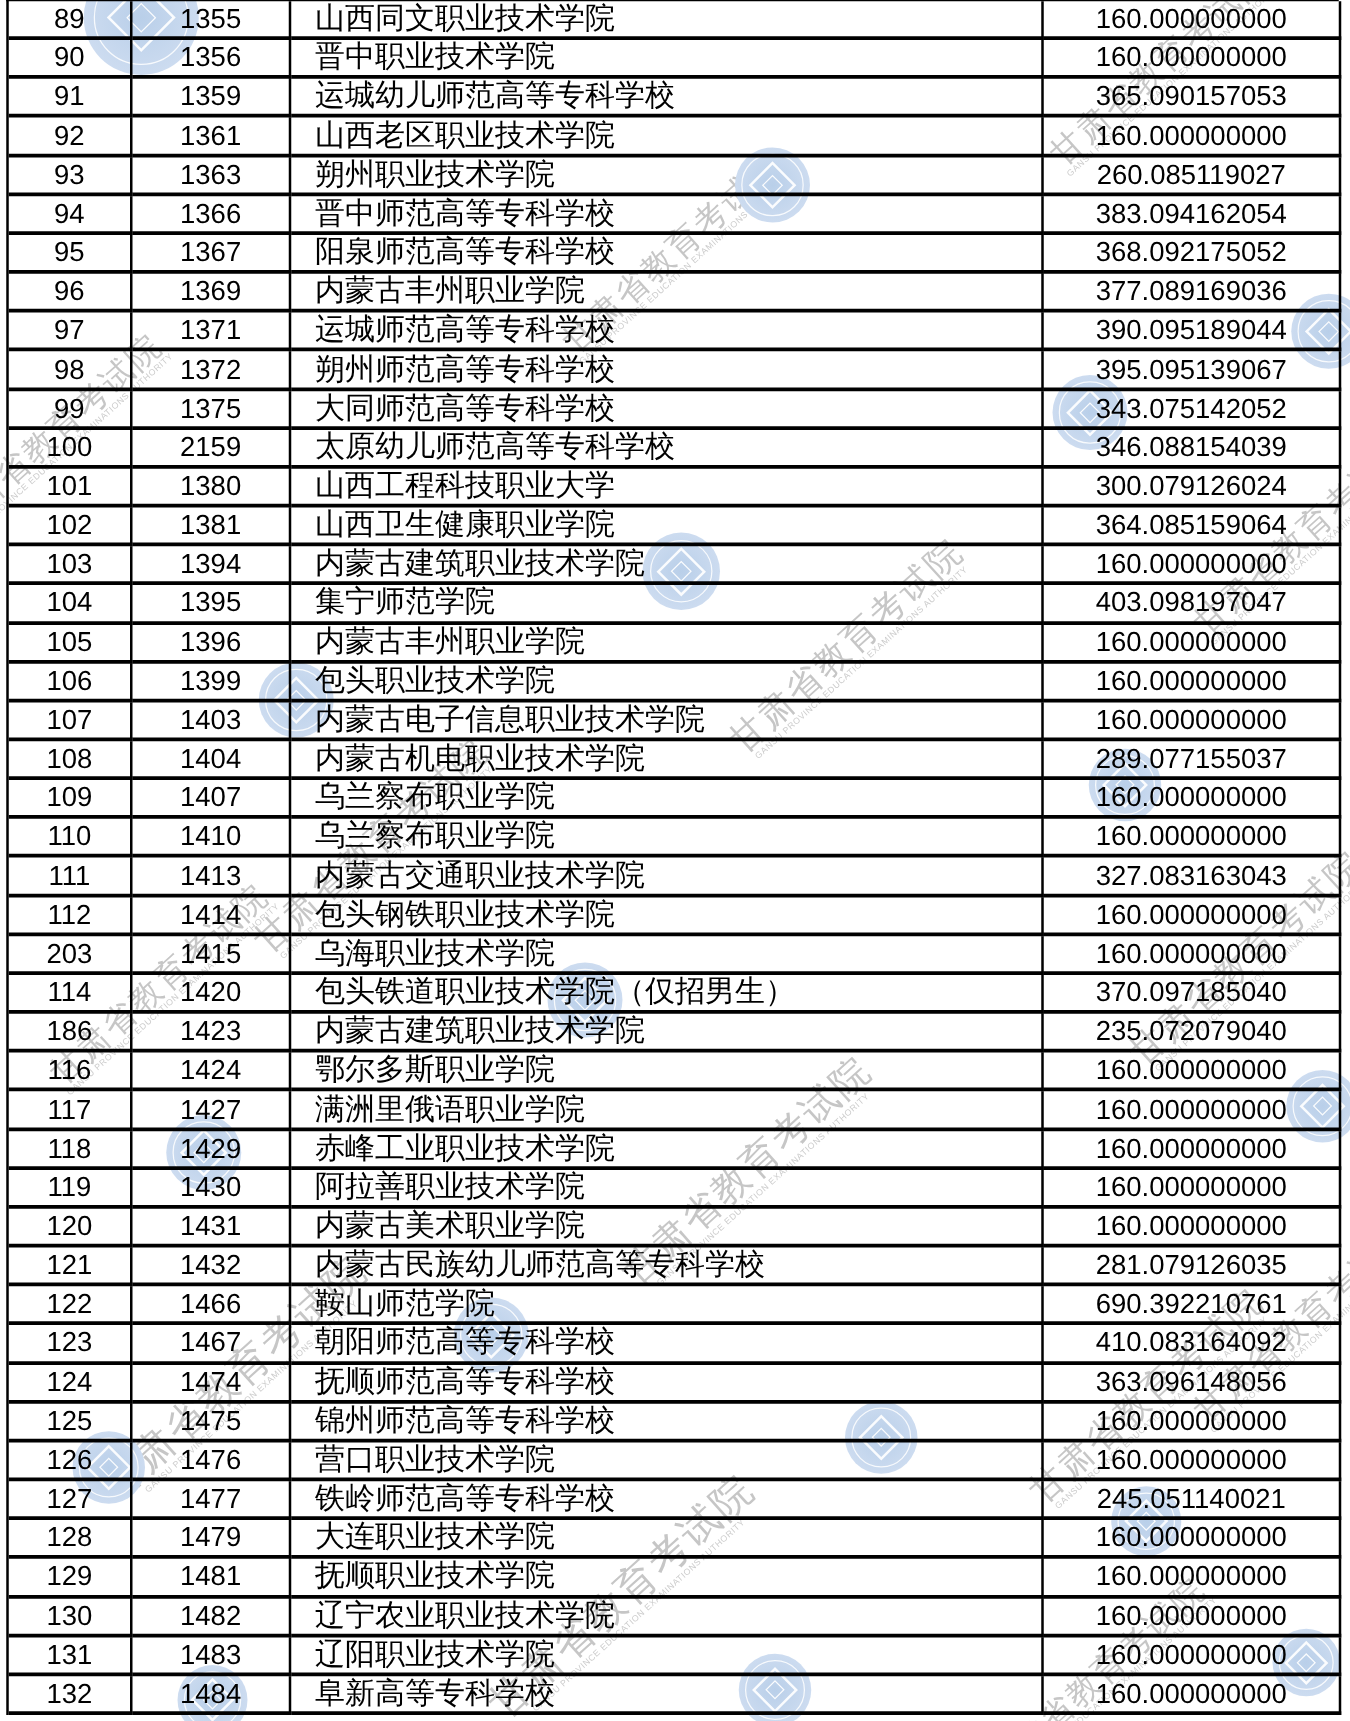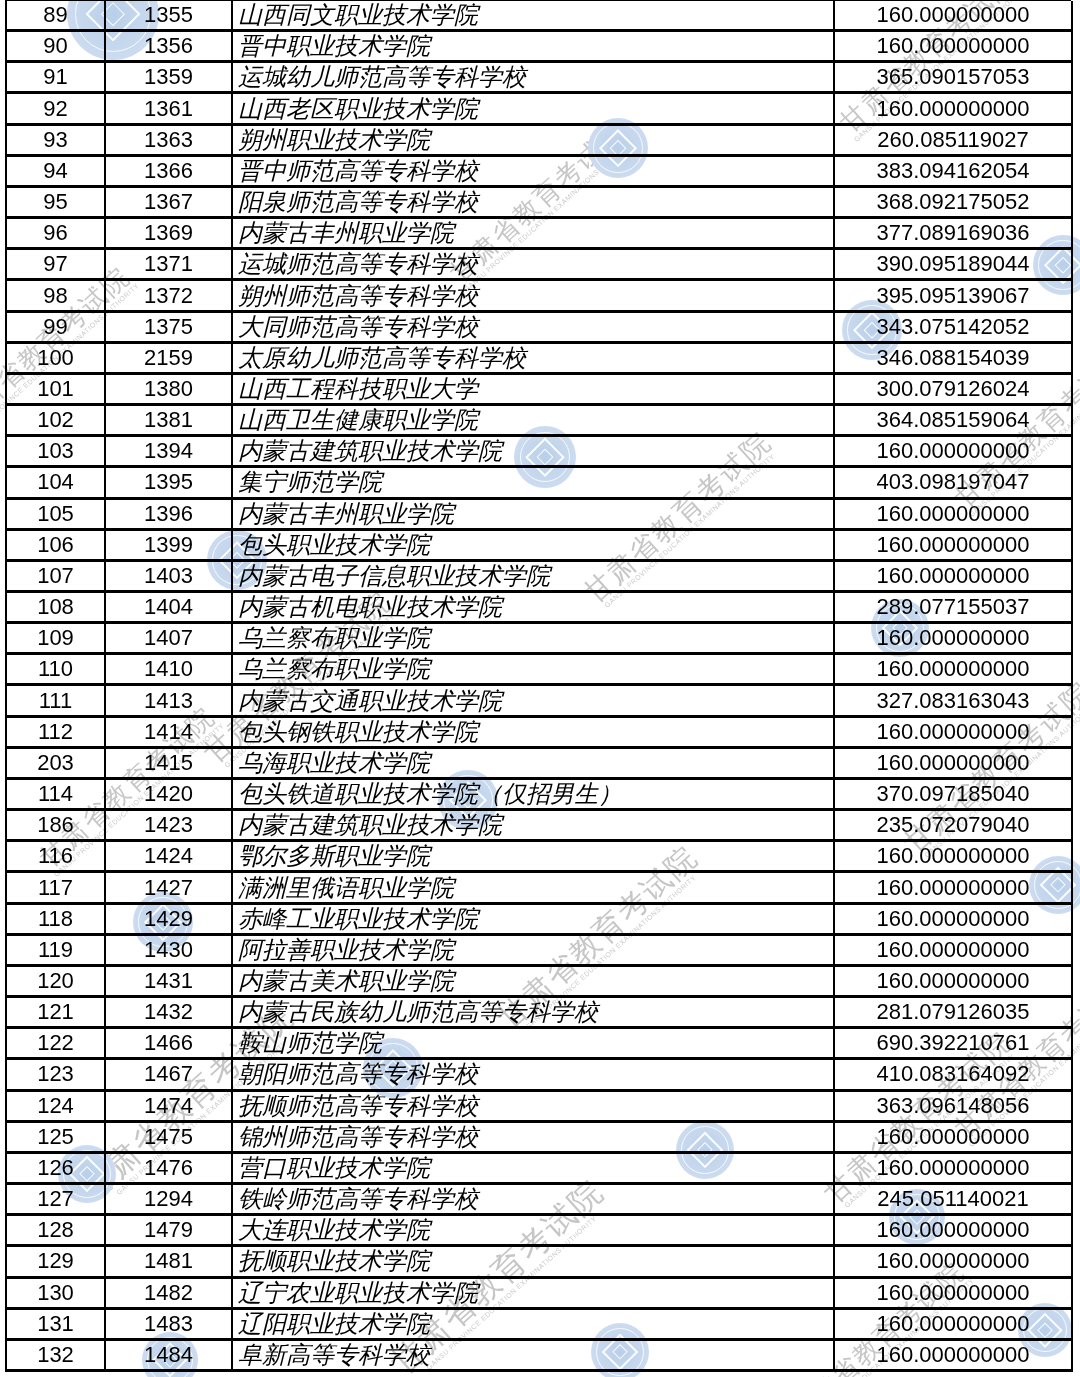--- a/index.html
+++ b/index.html
@@ -97,24 +97,23 @@
     justify-content: center;
     background: transparent;
     color: #000;
     font-size: 22px;
     line-height: 1;
     overflow: hidden;
     white-space: nowrap;
   }
   .cell.school {
     justify-content: flex-start;
-    padding-left: 5px;
+    padding-left: 19px;
     font-family: "Liberation Serif", serif;
     font-size: 24px;
-    font-style: italic;
   }
   .cell.num   { font-family: "Liberation Sans", sans-serif; }
   .cell.score { font-family: Liberation Sans, sans-serif; }
 </style>
 </head>
 <body>
 
 <div id="page">
   <div id="watermark-layer">
       <div class="wm-text" style="left: 930px; top: 55px; color: rgb(198, 198, 198);">
@@ -291,20 +290,20 @@
       <div class="trow"><div class="cell num">117</div><div class="cell num">1427</div><div class="cell school">满洲里俄语职业学院</div><div class="cell score">160.000000000</div></div>
       <div class="trow"><div class="cell num">118</div><div class="cell num">1429</div><div class="cell school">赤峰工业职业技术学院</div><div class="cell score">160.000000000</div></div>
       <div class="trow"><div class="cell num">119</div><div class="cell num">1430</div><div class="cell school">阿拉善职业技术学院</div><div class="cell score">160.000000000</div></div>
       <div class="trow"><div class="cell num">120</div><div class="cell num">1431</div><div class="cell school">内蒙古美术职业学院</div><div class="cell score">160.000000000</div></div>
       <div class="trow"><div class="cell num">121</div><div class="cell num">1432</div><div class="cell school">内蒙古民族幼儿师范高等专科学校</div><div class="cell score">281.079126035</div></div>
       <div class="trow"><div class="cell num">122</div><div class="cell num">1466</div><div class="cell school">鞍山师范学院</div><div class="cell score">690.392210761</div></div>
       <div class="trow"><div class="cell num">123</div><div class="cell num">1467</div><div class="cell school">朝阳师范高等专科学校</div><div class="cell score">410.083164092</div></div>
       <div class="trow"><div class="cell num">124</div><div class="cell num">1474</div><div class="cell school">抚顺师范高等专科学校</div><div class="cell score">363.096148056</div></div>
       <div class="trow"><div class="cell num">125</div><div class="cell num">1475</div><div class="cell school">锦州师范高等专科学校</div><div class="cell score">160.000000000</div></div>
       <div class="trow"><div class="cell num">126</div><div class="cell num">1476</div><div class="cell school">营口职业技术学院</div><div class="cell score">160.000000000</div></div>
-      <div class="trow"><div class="cell num">127</div><div class="cell num">1294</div><div class="cell school">铁岭师范高等专科学校</div><div class="cell score">245.051140021</div></div>
+      <div class="trow"><div class="cell num">127</div><div class="cell num">1477</div><div class="cell school">铁岭师范高等专科学校</div><div class="cell score">245.051140021</div></div>
       <div class="trow"><div class="cell num">128</div><div class="cell num">1479</div><div class="cell school">大连职业技术学院</div><div class="cell score">160.000000000</div></div>
       <div class="trow"><div class="cell num">129</div><div class="cell num">1481</div><div class="cell school">抚顺职业技术学院</div><div class="cell score">160.000000000</div></div>
       <div class="trow"><div class="cell num">130</div><div class="cell num">1482</div><div class="cell school">辽宁农业职业技术学院</div><div class="cell score">160.000000000</div></div>
       <div class="trow"><div class="cell num">131</div><div class="cell num">1483</div><div class="cell school">辽阳职业技术学院</div><div class="cell score">160.000000000</div></div>
       <div class="trow"><div class="cell num">132</div><div class="cell num">1484</div><div class="cell school">阜新高等专科学校</div><div class="cell score">160.000000000</div></div>
     </div>
 </div>
 
 </body></html>

